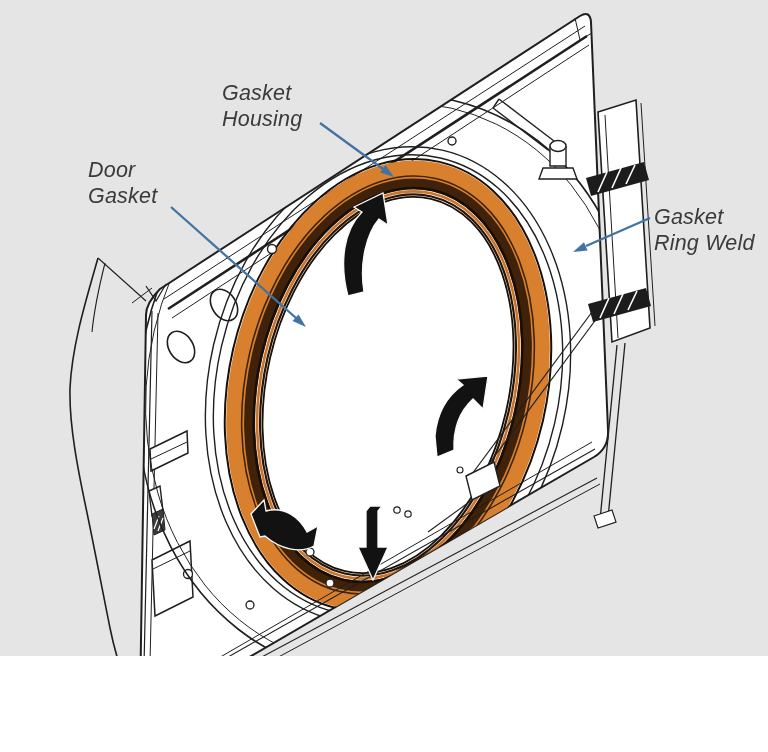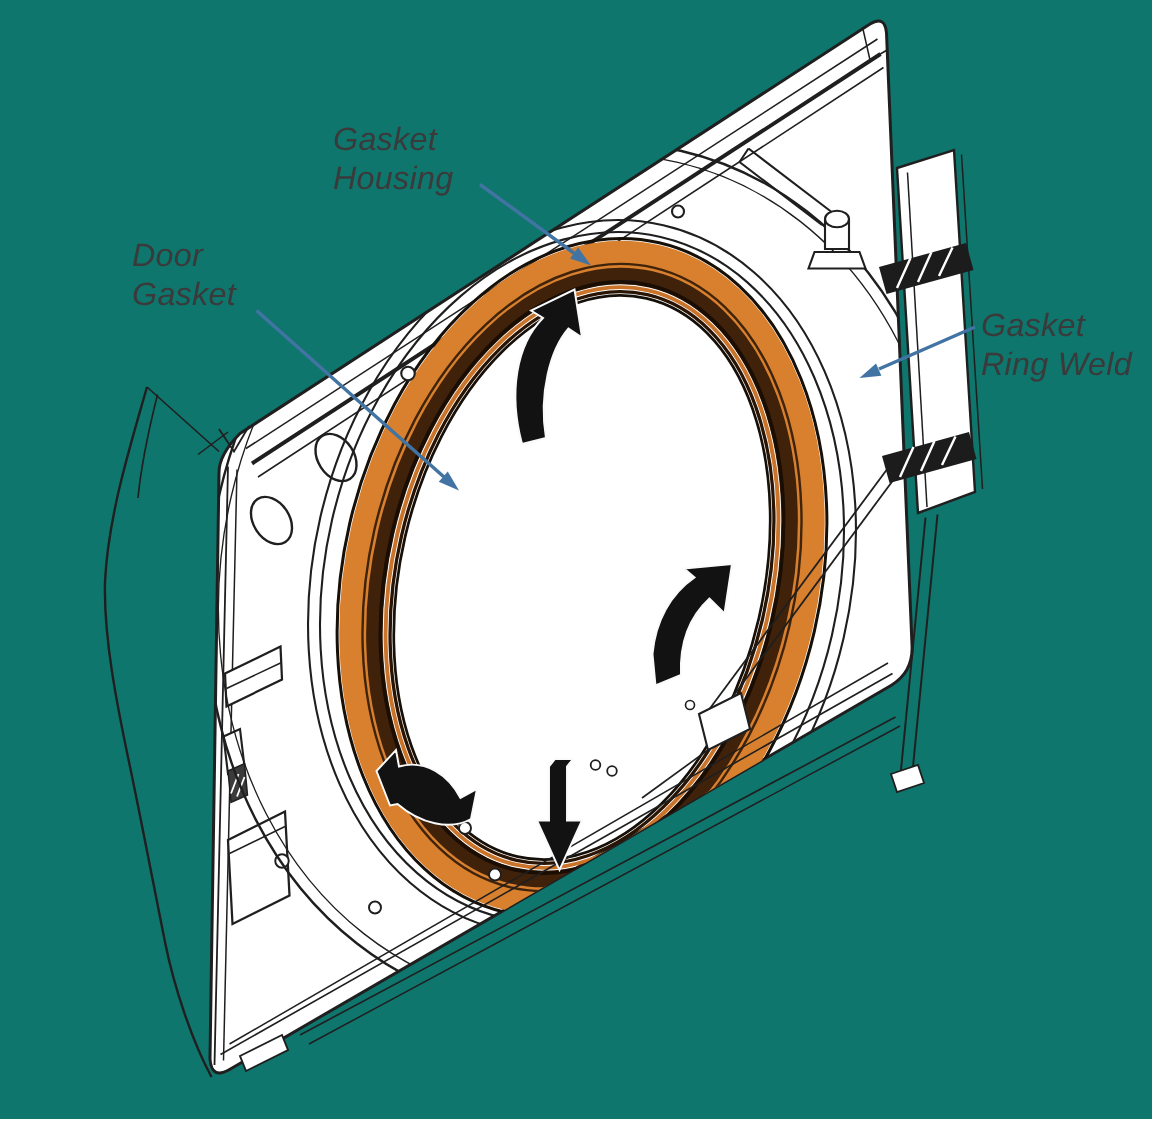--- a/index.html
+++ b/index.html
@@ -1,17 +1,17 @@
 <!DOCTYPE html>
 <html><head>
 <meta charset="utf-8">
 <style>
   html,body{margin:0;padding:0;background:#ffffff;}
   .stage{
-    position:relative;width:768px;height:746px;background:#0f766e;
+    position:relative;width:768px;height:656px;background:#e5e5e5;
     font-family:"Liberation Sans", sans-serif;overflow:hidden;
   }
   svg{position:absolute;left:0;top:0;}
   .lbl{
     font-family:"Liberation Sans", sans-serif;
     font-style:italic;
     font-size:21.5px;
     letter-spacing:.2px;
   }
   .ln{fill:none;stroke:#1f1f1f;}

